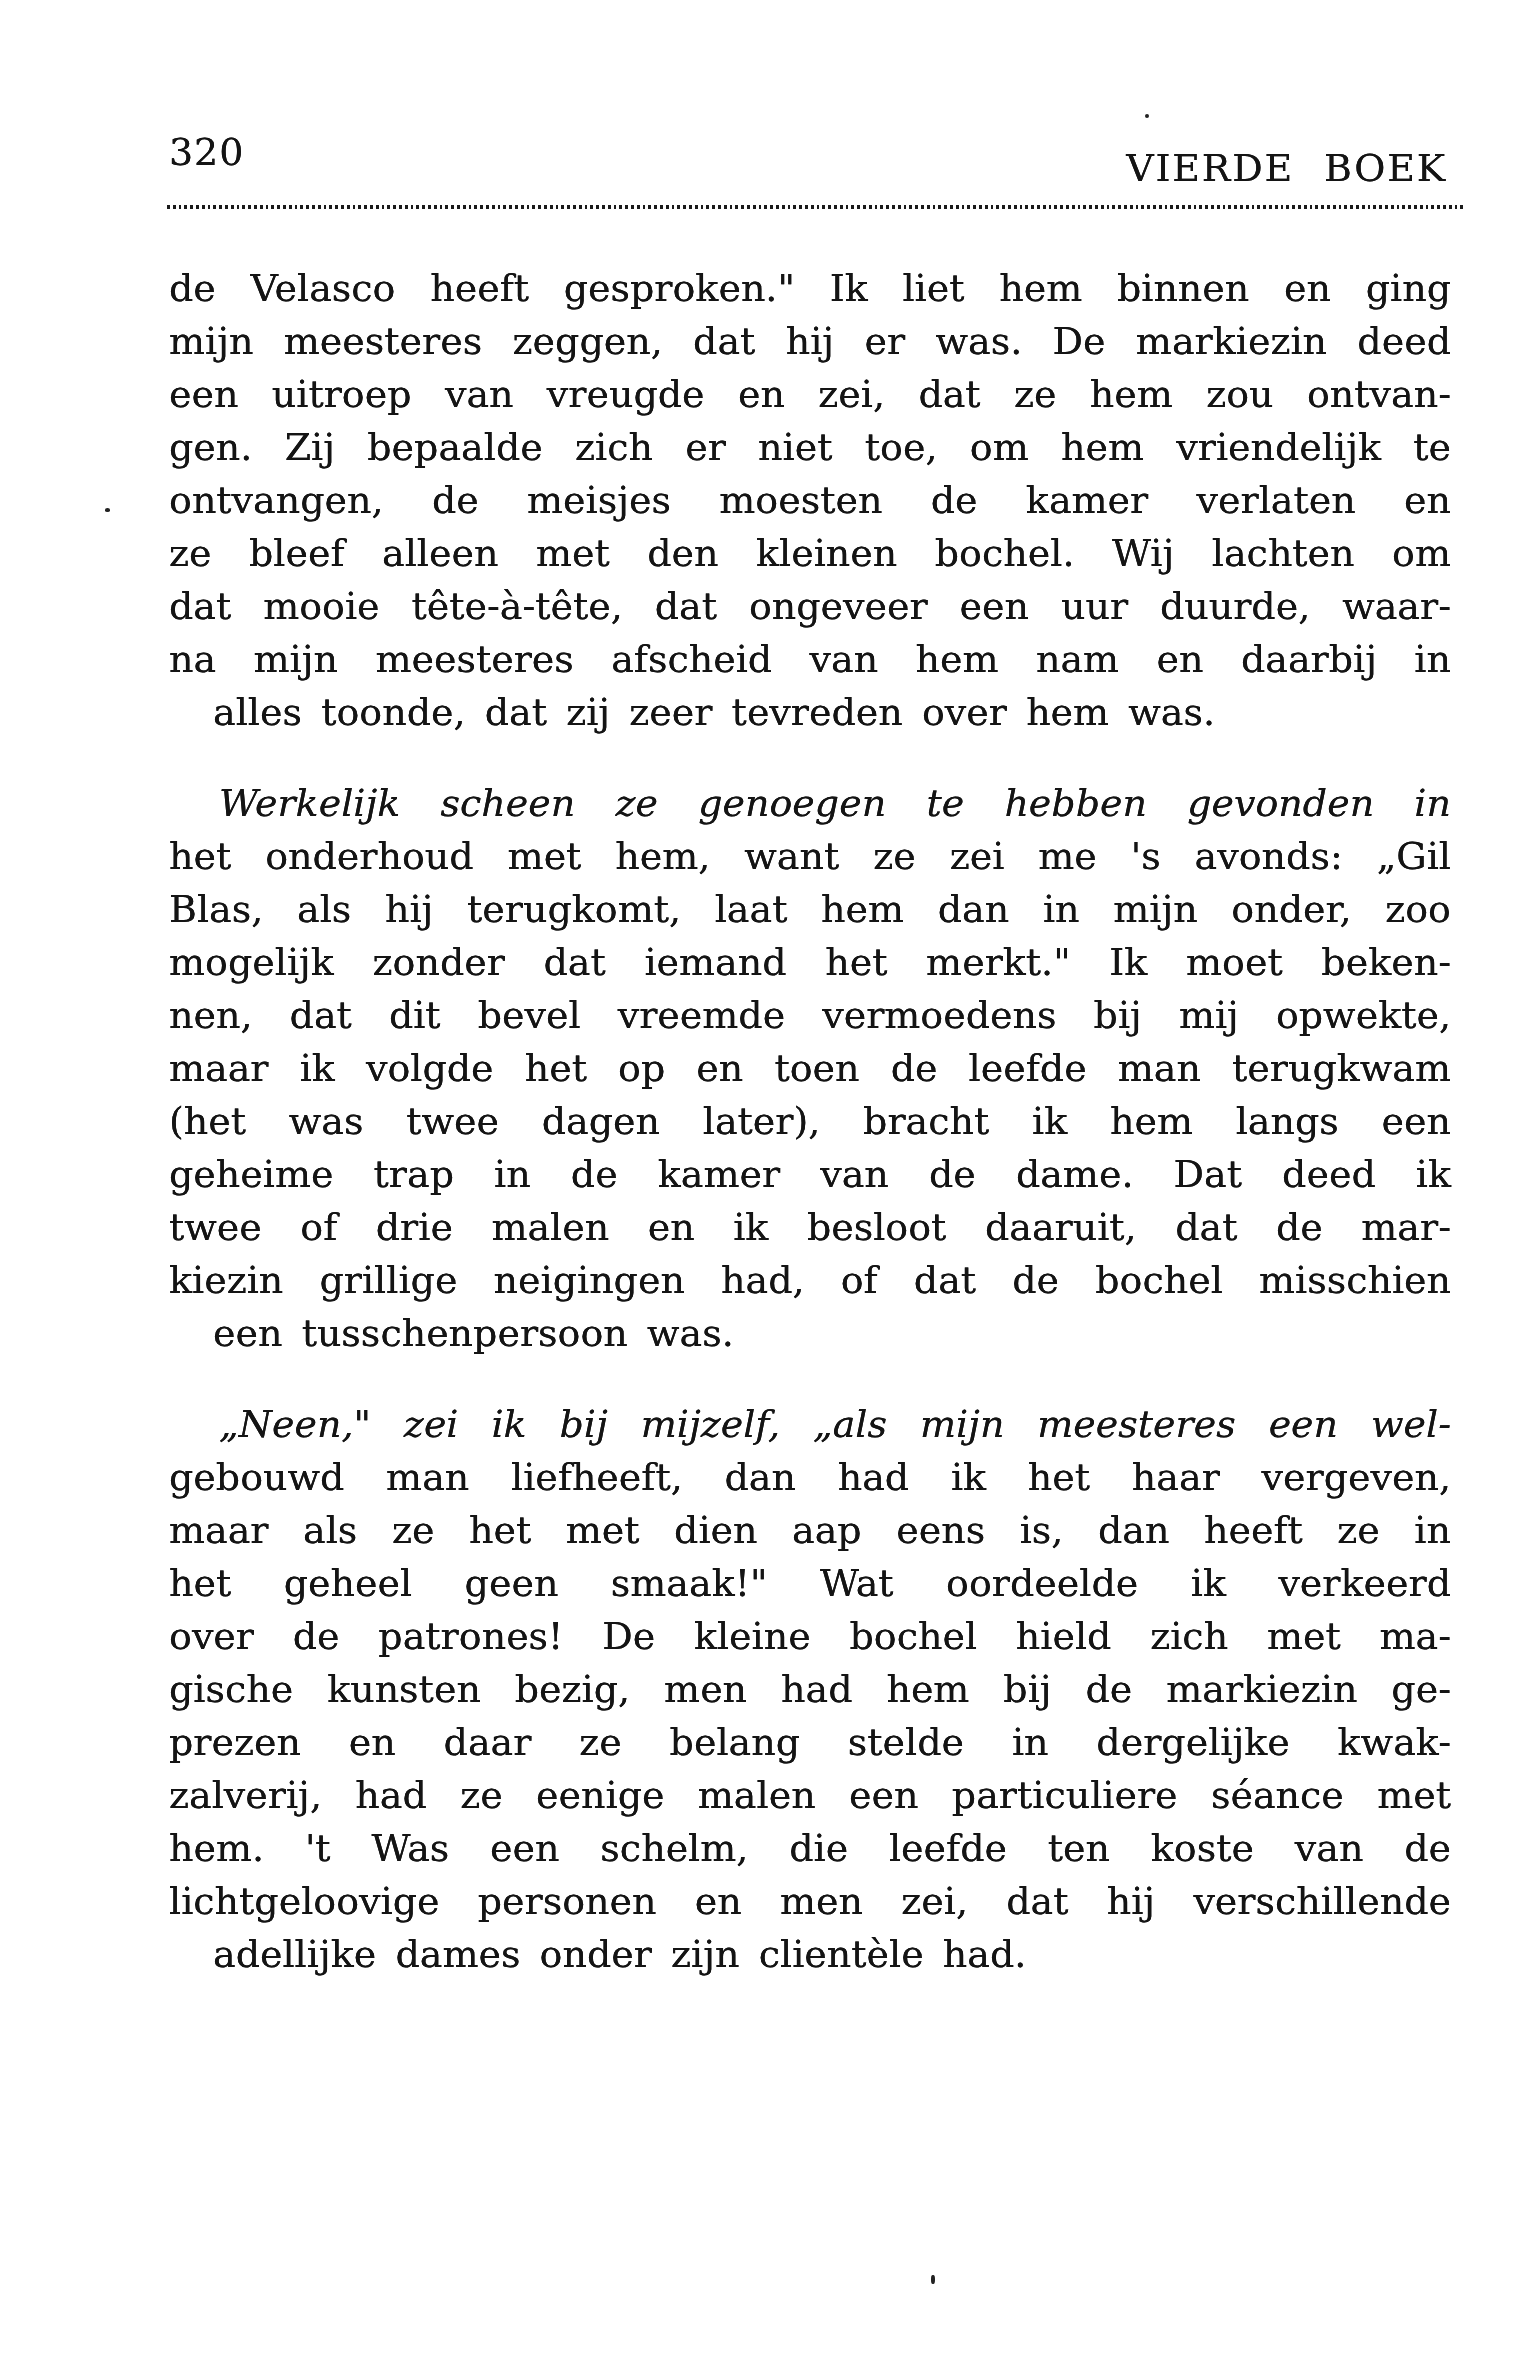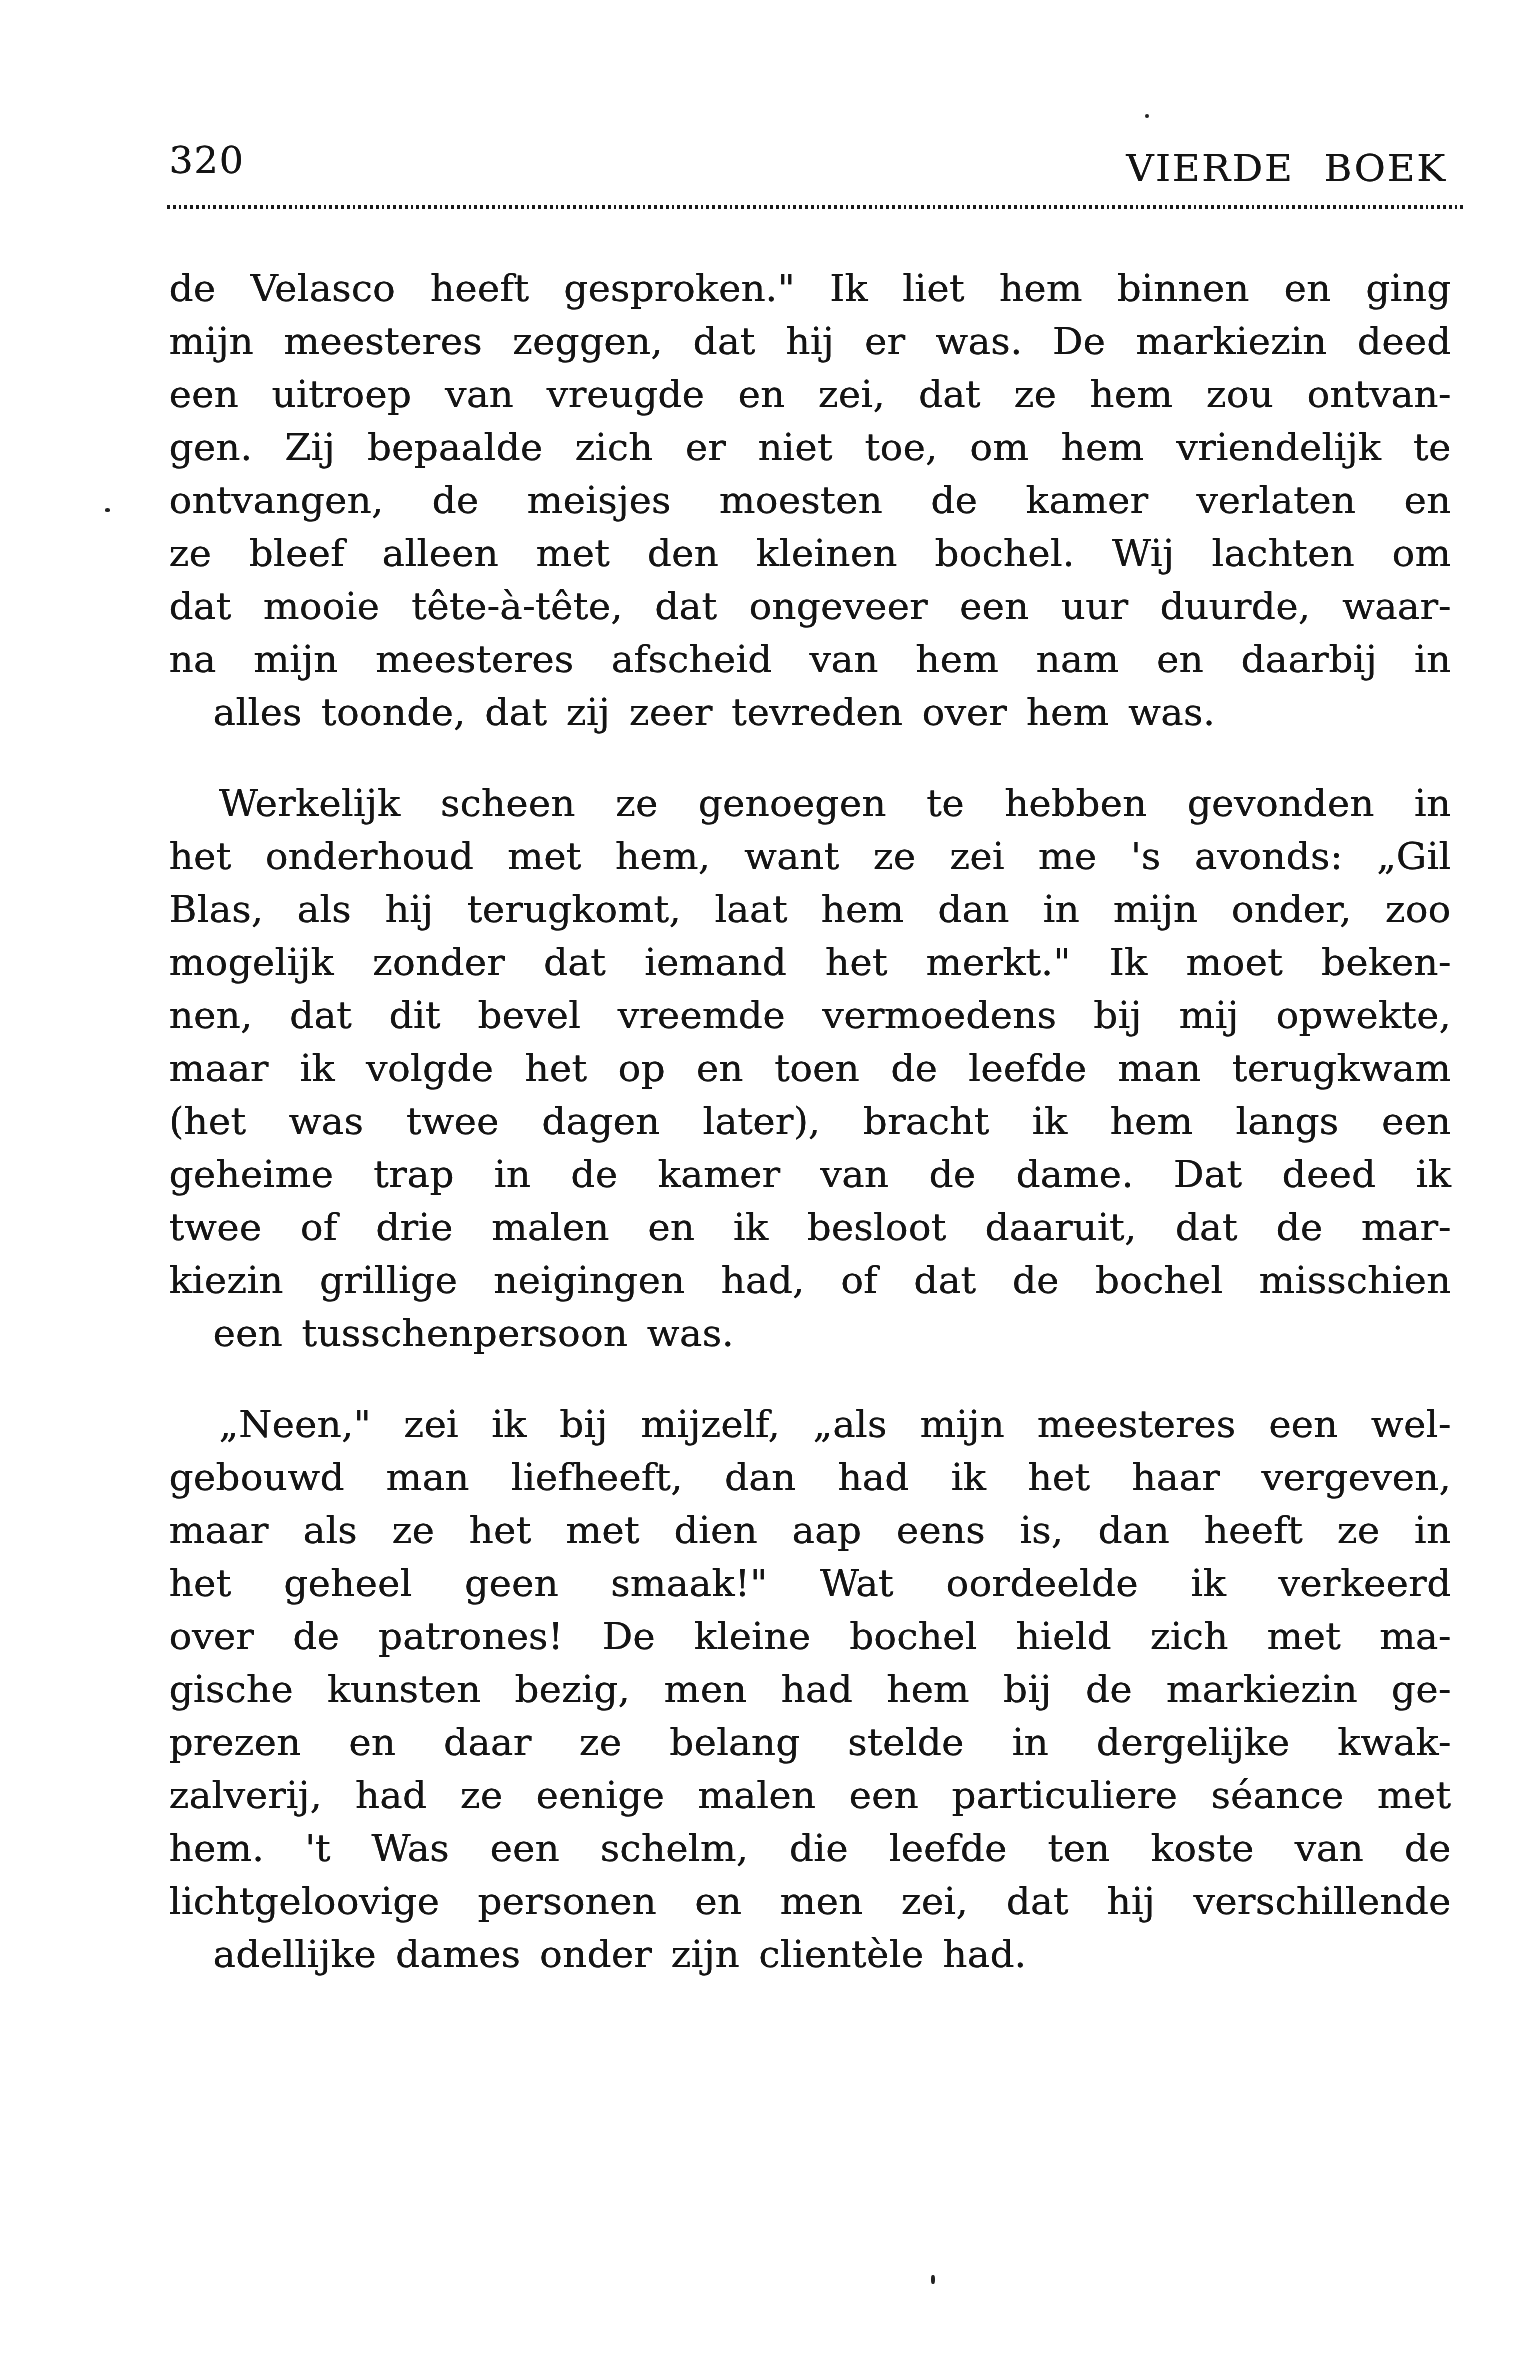--- a/index.html
+++ b/index.html
@@ -17,21 +17,21 @@
   .page-header {
     position: absolute;
     left: 169px;
     top: 130px;
     width: 1294px;
     height: 46px;
   }
   .page-number {
     position: absolute;
     left: 0;
-    top: 8px;
+    top: 0;
     font-size: 38px;
     letter-spacing: 0.9px;
     text-shadow: 0 0 0.5px currentColor;
   }
   .header-title {
     position: absolute;
     left: 0;
     right: 0;
     top: 0;
     margin: 16px;
@@ -68,21 +68,21 @@
     text-align: justify;
     text-align-last: justify;
     white-space: nowrap;
     height: 53px;
   }
   .line.last {
     text-align-last: left;
     word-spacing: 7.1px;
     margin-left: 44px;
   }
-  .line.indent { padding-left: 50px; }
+  .line.indent { padding-left: 50px; font-style: italic; }
 
   .speck {
     position: absolute;
     background: #222222;
     border-radius: 45%;
   }
   .speck-1 { left: 1145px; top: 114px; width: 4.4px; height: 4.4px; }
   .speck-2 { left: 105px;  top: 508px; width: 5.3px; height: 3.6px; }
   .speck-3 { left: 931px; top: 2275px; width: 3.6px; height: 9px; }
 </style>

